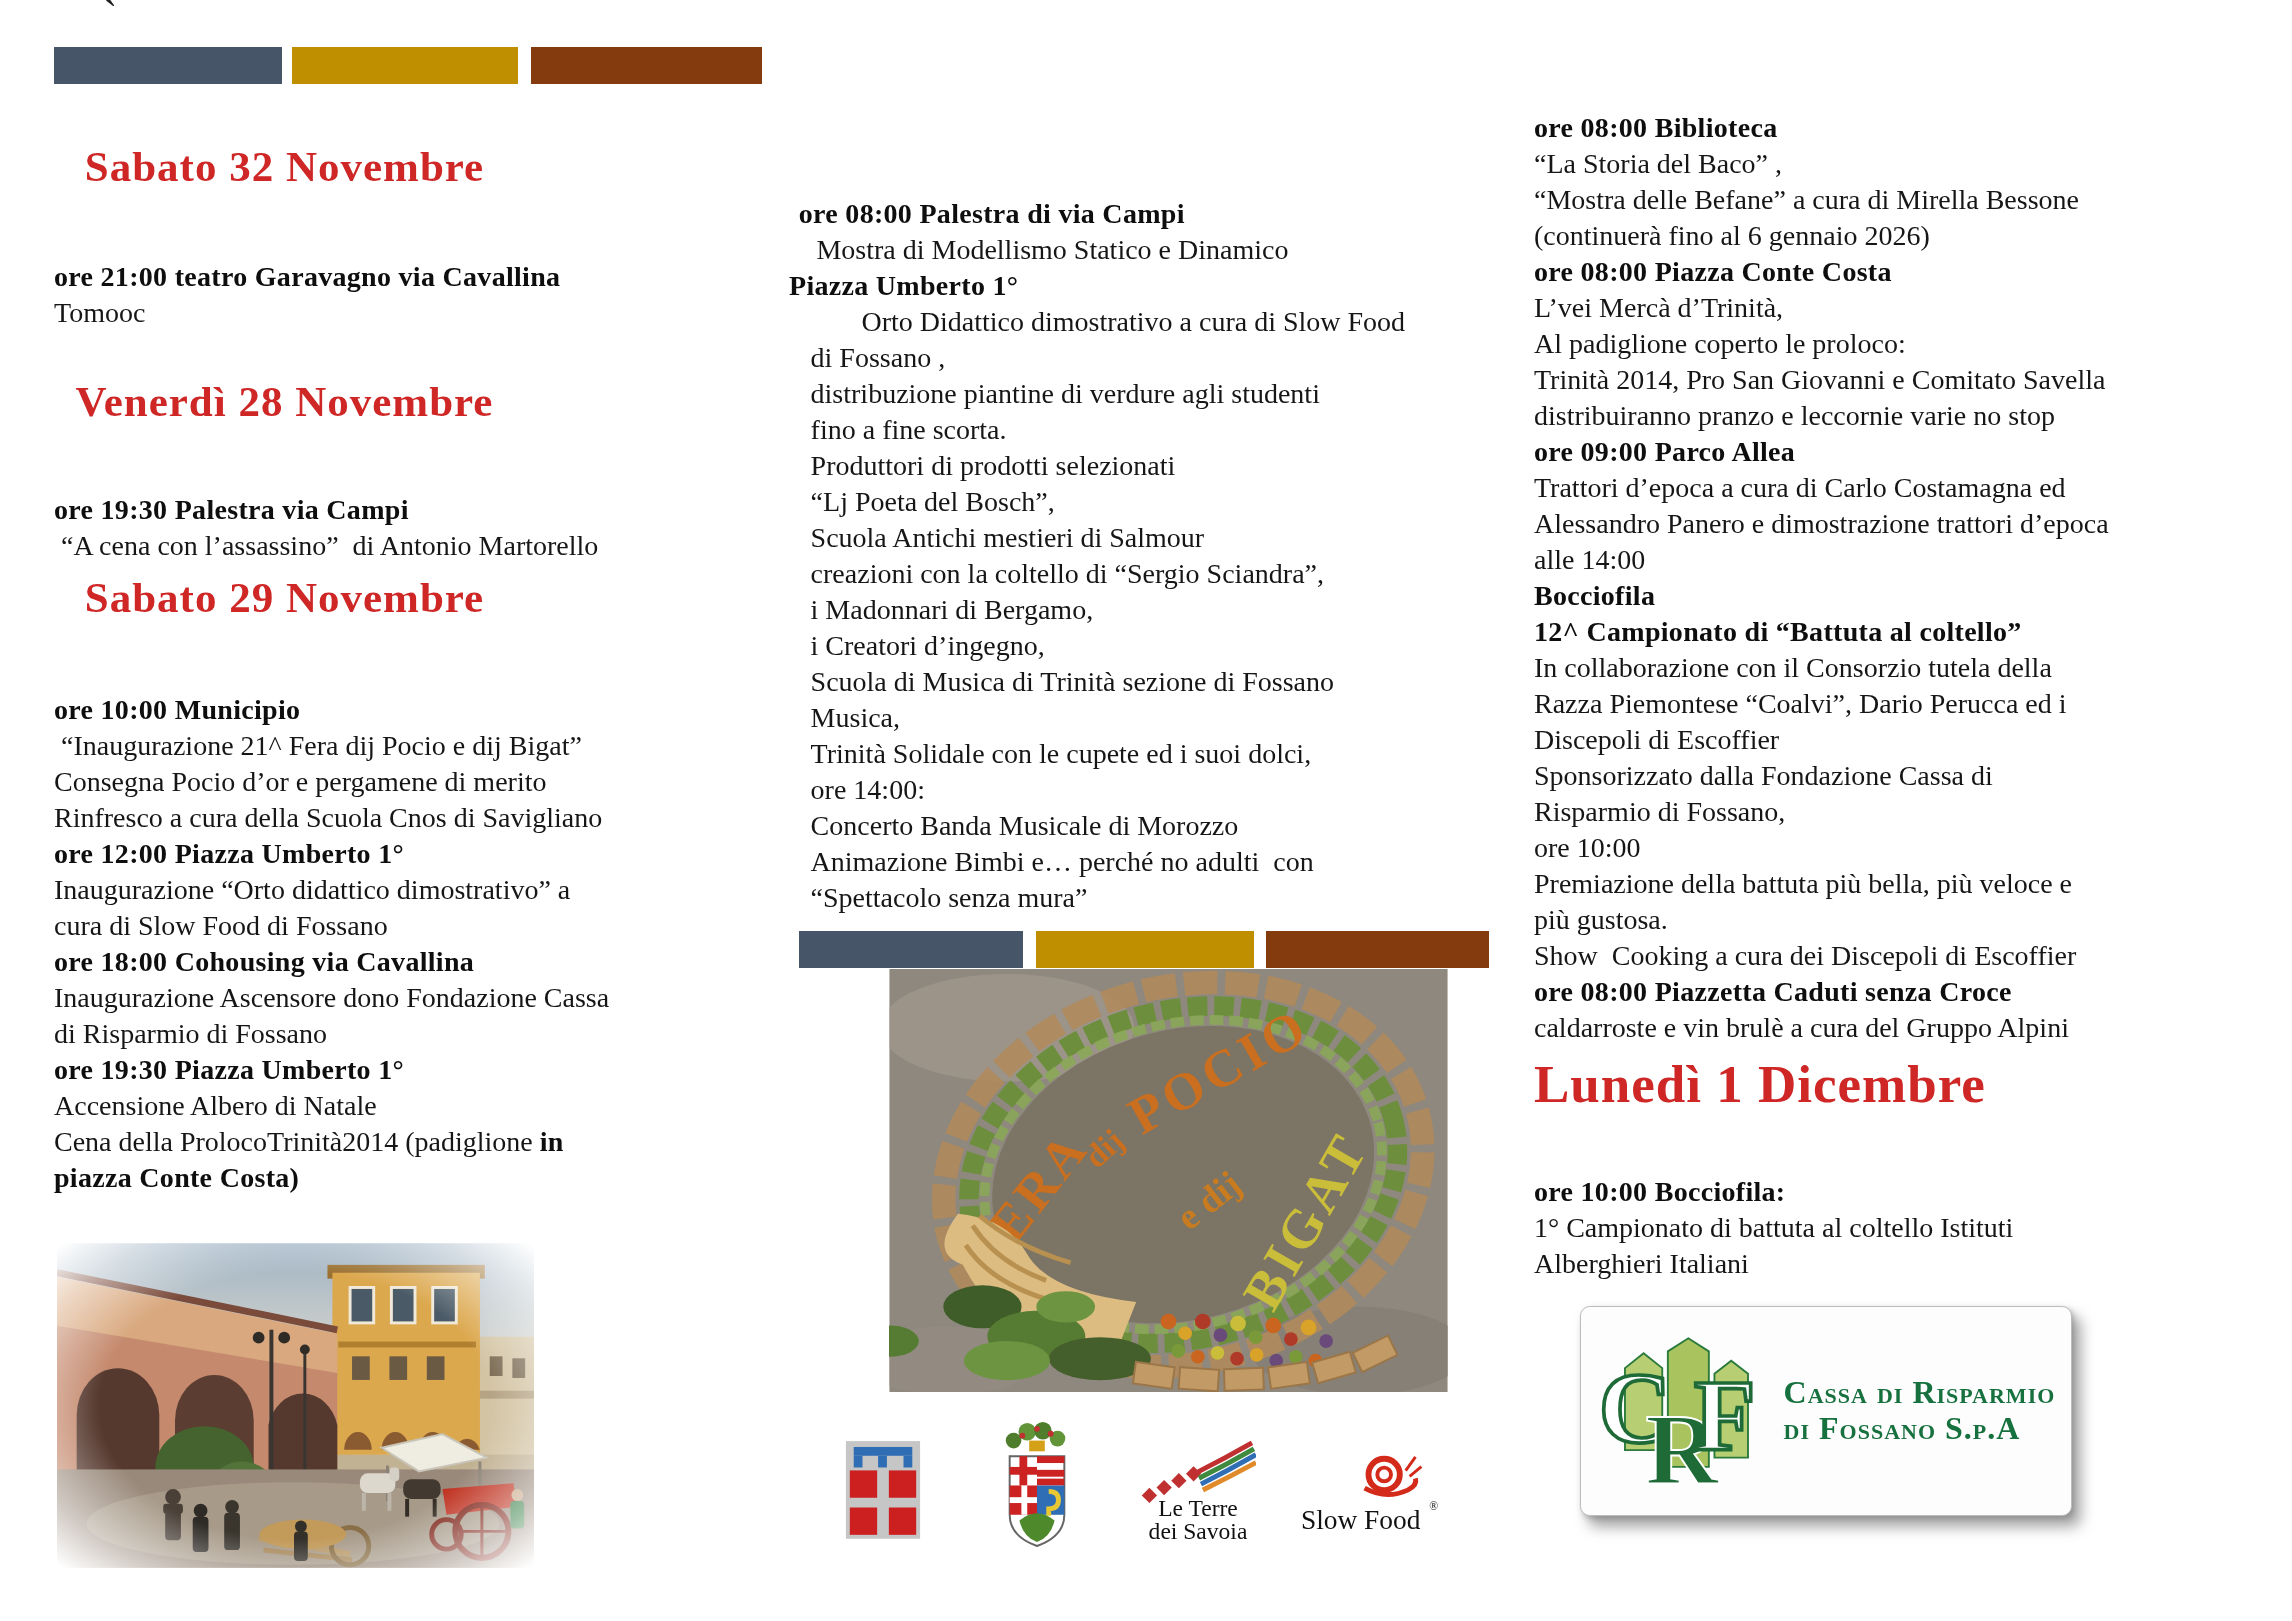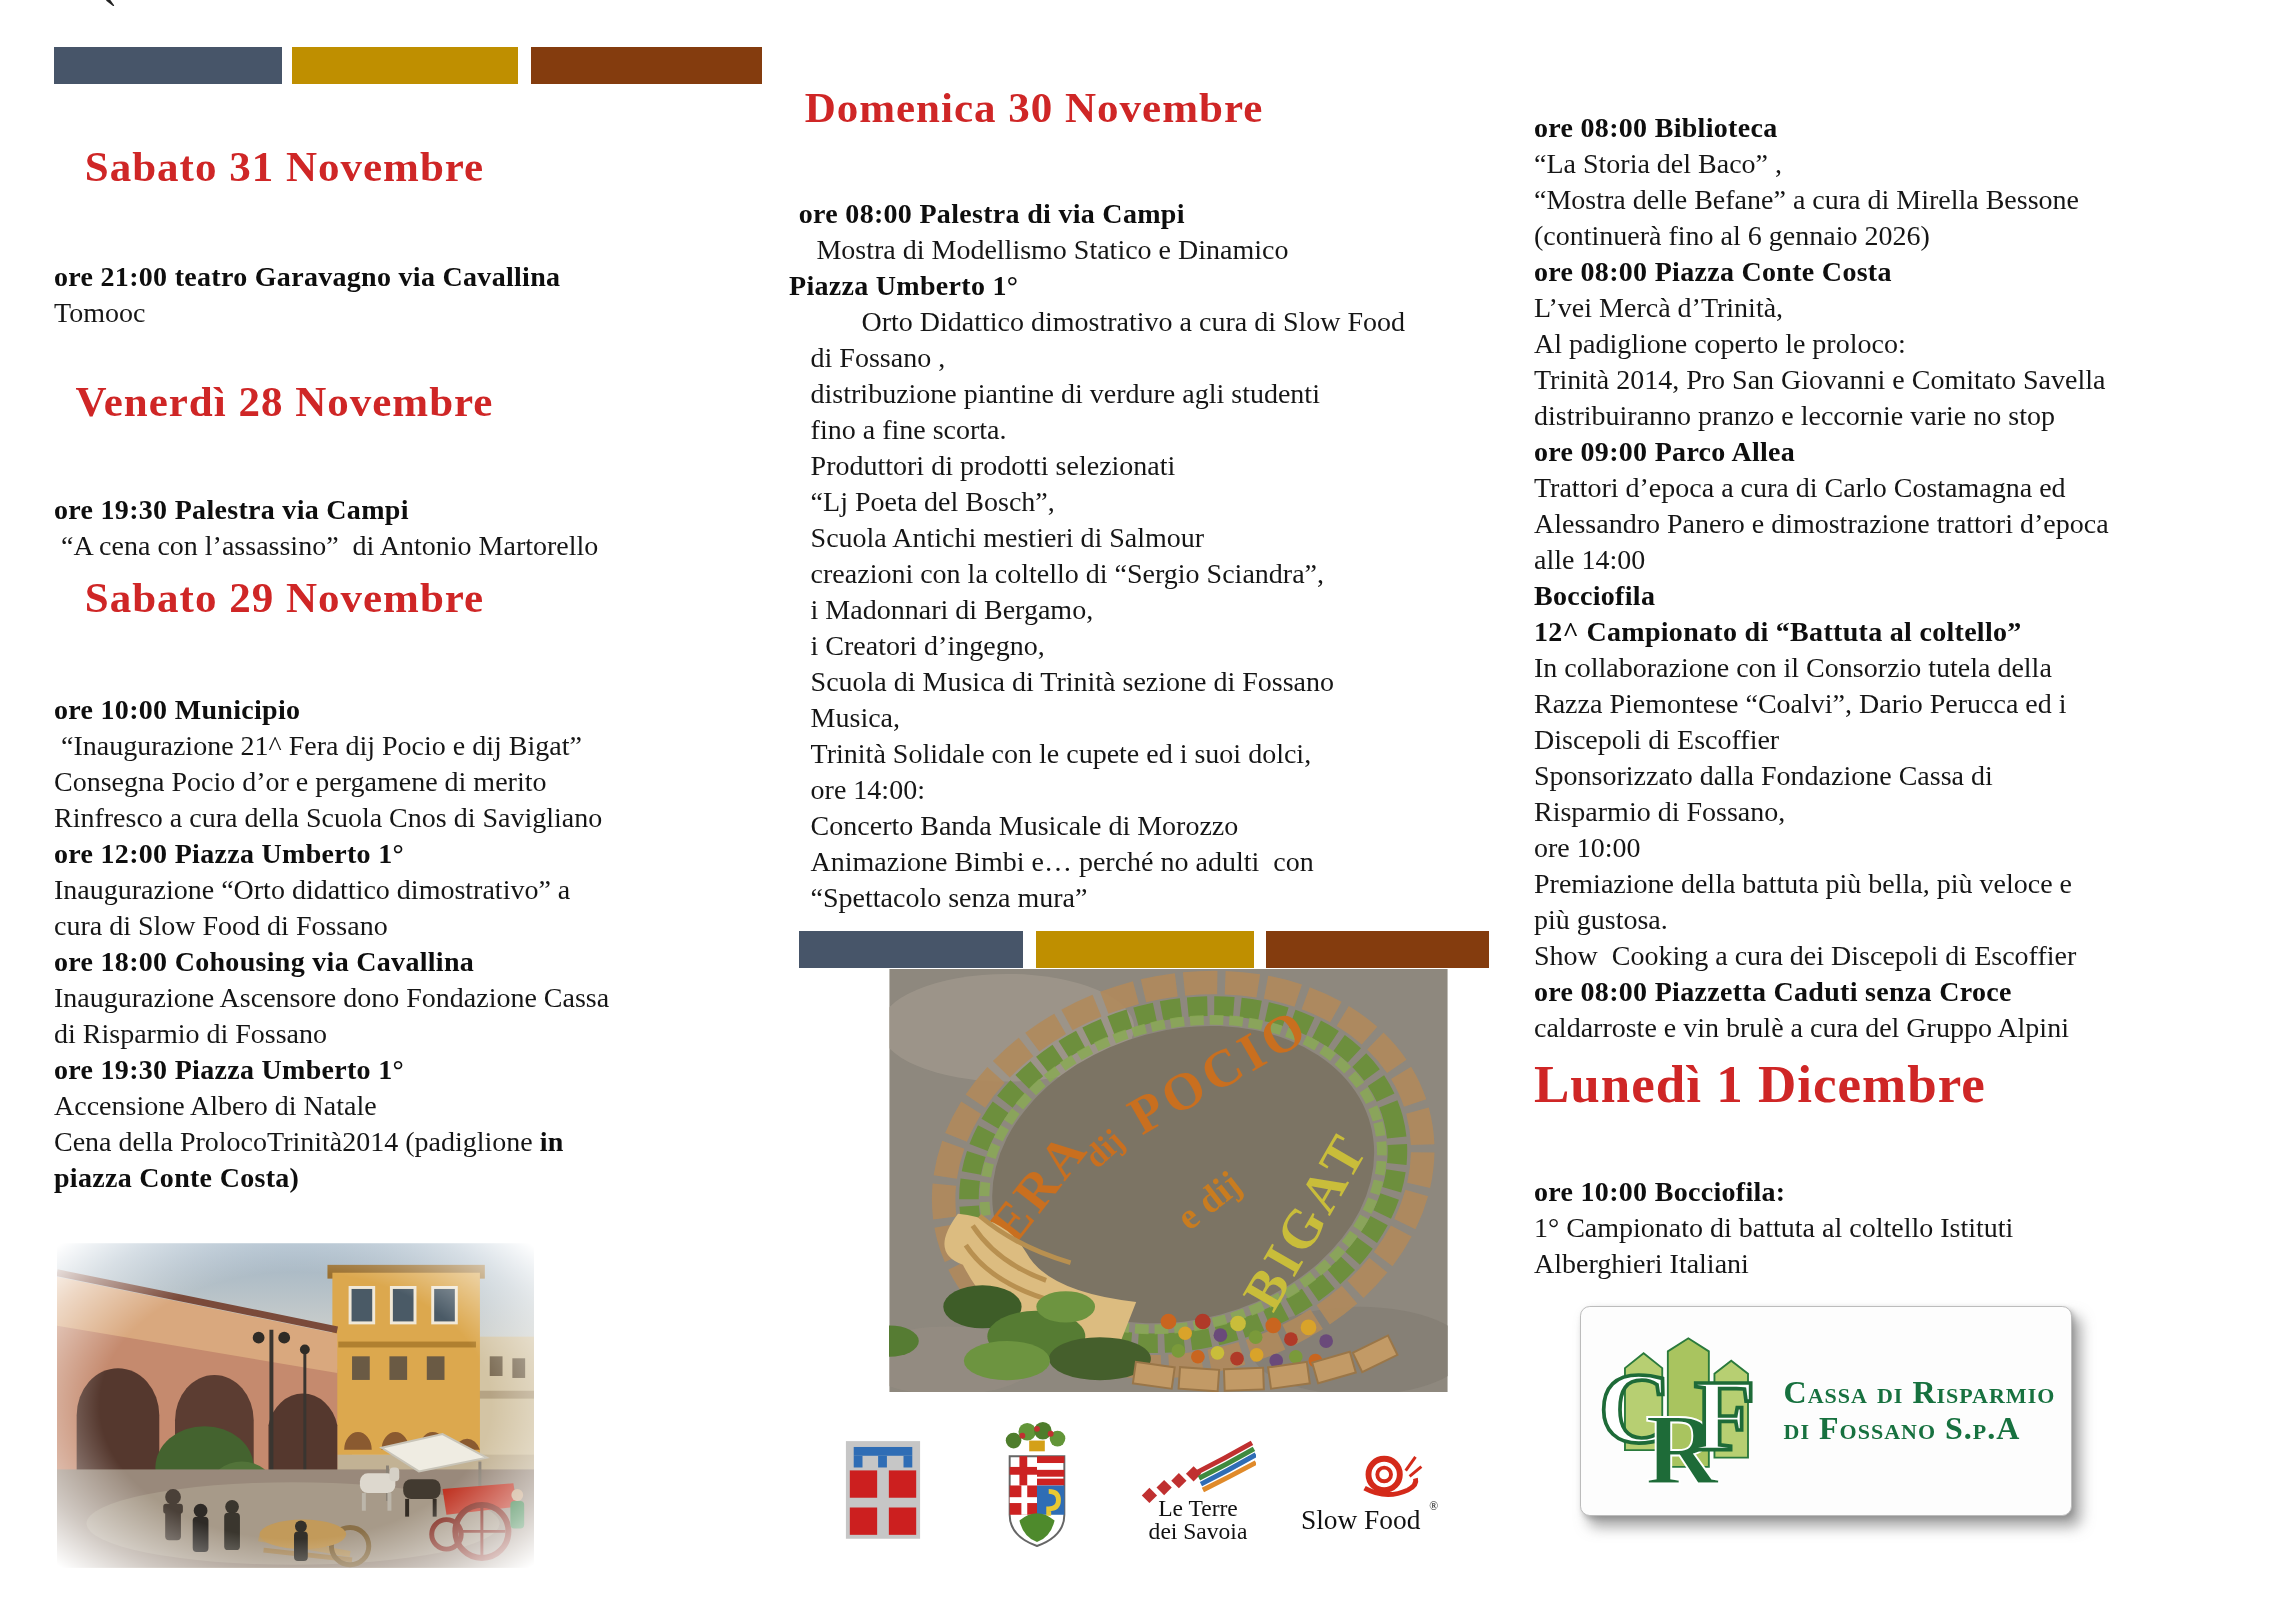--- a/index.html
+++ b/index.html
@@ -30,21 +30,21 @@
 <div id="page">
 
   <div class="tick" style="left:104px;top:-7.8px;">`</div>
 
   <div>
     <div class="bar" style="left:54px;top:47px;width:228px;background:#475569;"></div>
     <div class="bar" style="left:292px;top:47px;width:226px;background:#bf8f00;"></div>
     <div class="bar" style="left:531px;top:47px;width:231px;background:#843c0e;"></div>
   </div>
 
-  <div class="heading center" style="left:54px;top:143px;width:461px;">Sabato 31 Novembre</div>
+  <div class="heading center" style="left:54px;top:143px;width:461px;">Sabato 32 Novembre</div>
   <div class="body-col" style="left:54px;top:220px;width:588px;">
       <div class="tline b">ore 21:00 teatro Garavagno via Cavallina</div>
       <div class="tline">Tomooc</div>
     </div>
 
   <div class="heading center" style="left:54px;top:378px;width:461px;">Venerdì 28 Novembre</div>
   <div class="body-col" style="left:54px;top:453px;width:608px;">
       <div class="tline b">ore 19:30 Palestra via Campi</div>
       <div class="tline"> “A cena con l’assassino”  di Antonio Martorello</div>
     </div>
@@ -156,21 +156,20 @@
           <rect x="241" y="293" width="14" height="30" rx="4"></rect>
         </g>
       <g fill="#2e7a3e">
           <circle cx="468" cy="256" r="6" fill="#c8a888"></circle>
           <rect x="461" y="262" width="14" height="28" rx="4"></rect>
         </g>
     </svg>
     <div class="fade-overlay"></div>
   </div>
 
-  <div class="heading center" style="left:789px;top:84px;width:490px;">Domenica 30 Novembre</div>
   <div class="body-col" style="left:789px;top:157px;width:667px;">
       <div class="tline b" style="padding-left: 9.8px;">ore 08:00 Palestra di via Campi</div>
       <div class="tline" style="padding-left: 27.4px;">Mostra di Modellismo Statico e Dinamico</div>
       <div class="tline b">Piazza Umberto 1°</div>
       <div class="tline" style="padding-left: 21.6px; text-align: center;">Orto Didattico dimostrativo a cura di Slow Food</div>
       <div class="tline" style="padding-left: 21.6px;">di Fossano ,</div>
       <div class="tline" style="padding-left: 21.6px;">distribuzione piantine di verdure agli studenti</div>
       <div class="tline" style="padding-left: 21.6px;">fino a fine scorta.</div>
       <div class="tline" style="padding-left: 21.6px;">Produttori di prodotti selezionati</div>
       <div class="tline" style="padding-left: 21.6px;">“Lj Poeta del Bosch”,</div>

